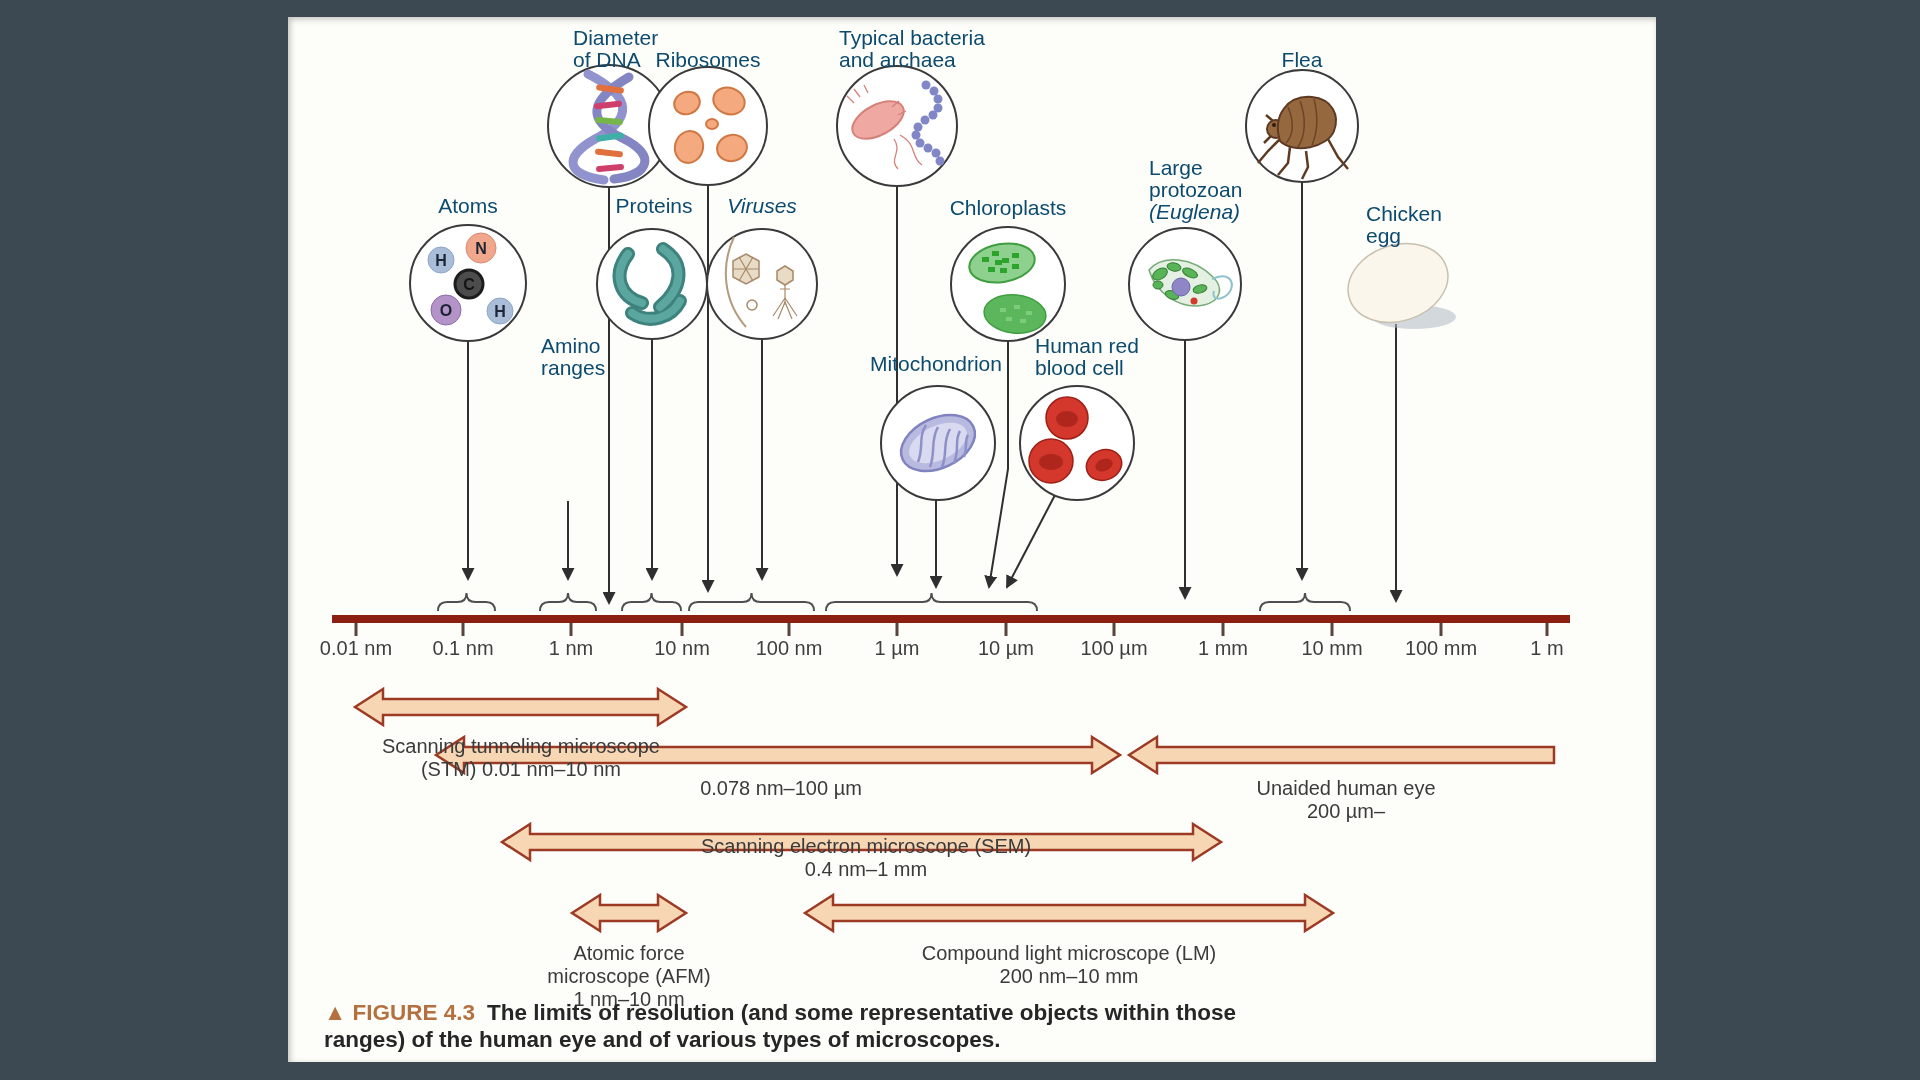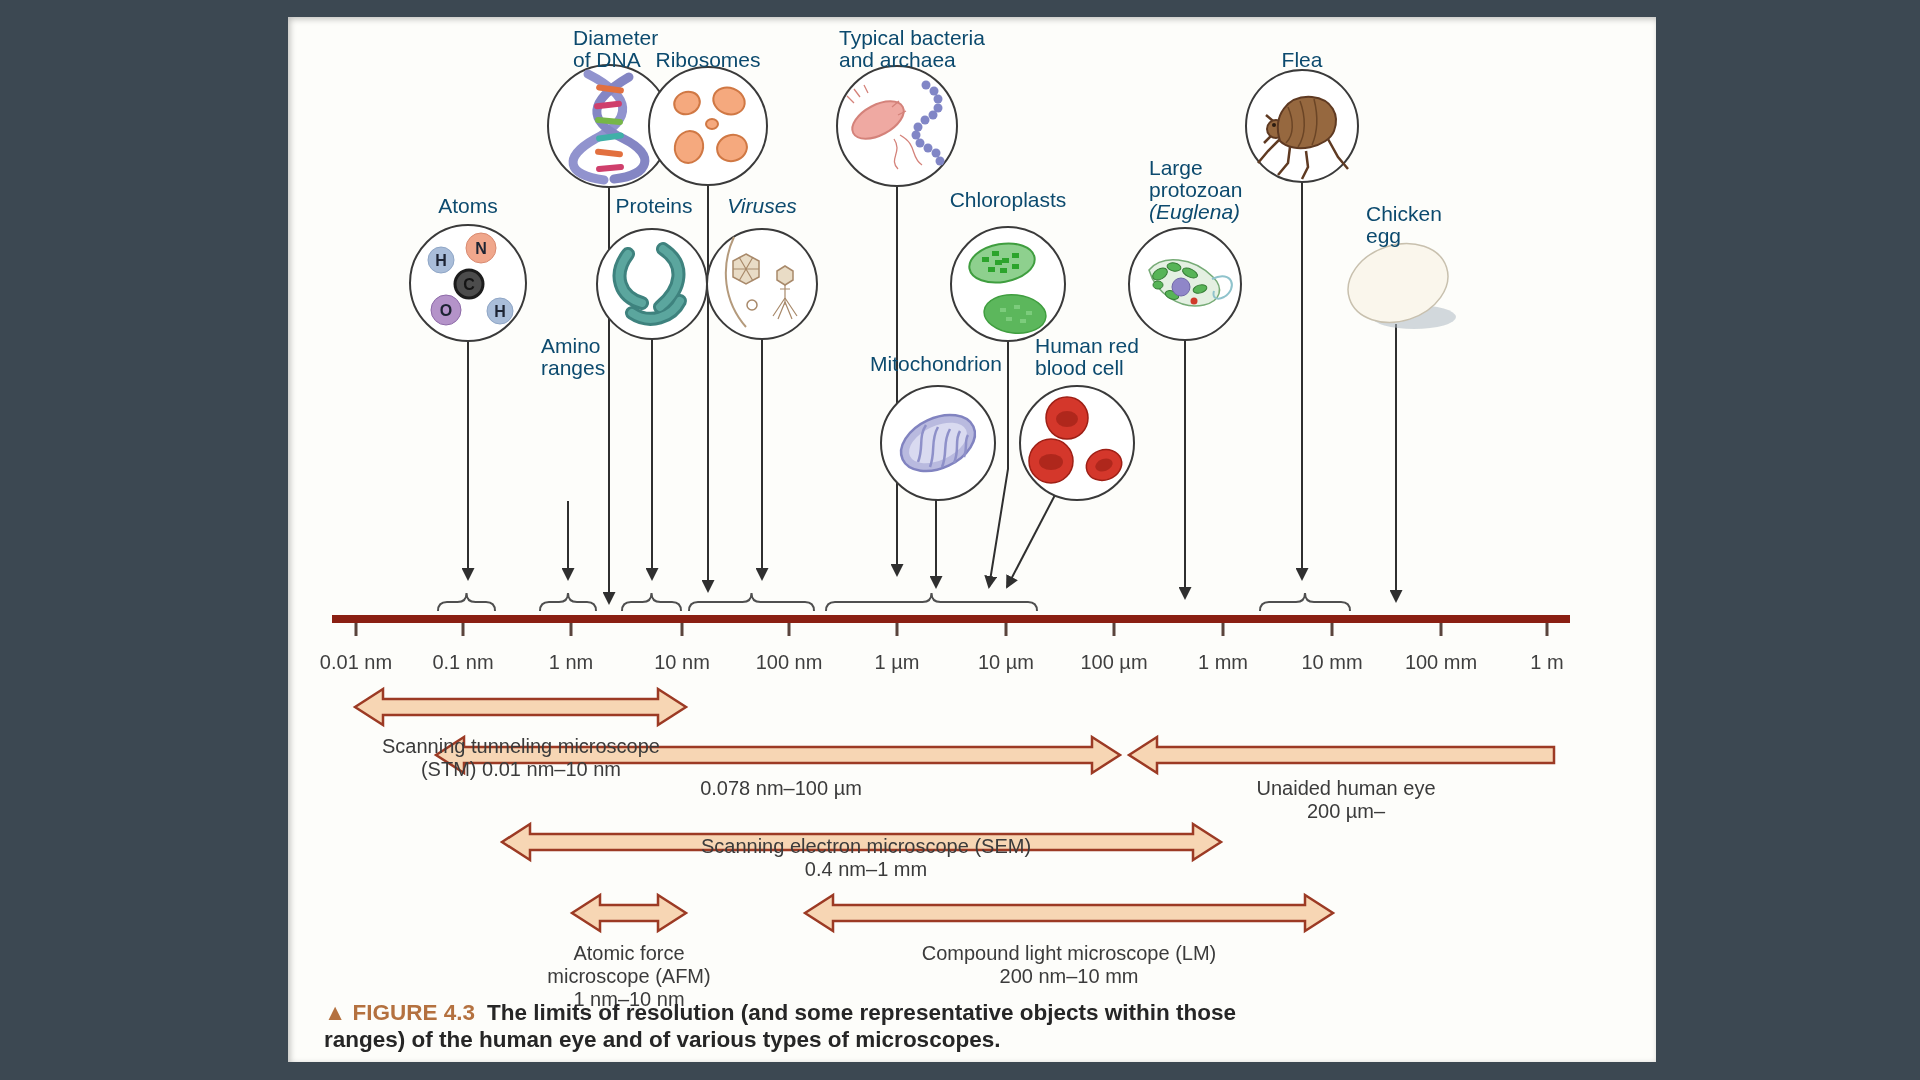--- a/index.html
+++ b/index.html
@@ -4,21 +4,21 @@
 <style>
   html,body{margin:0;padding:0;}
   .stage{position:relative;width:1920px;height:1080px;background:#3c4852;overflow:hidden;
          font-family:"Liberation Sans",sans-serif;}
   .panel{position:absolute;left:288px;top:17px;width:1368px;height:1045px;background:#fdfdfa;
          box-shadow:inset 2px 2px 6px rgba(0,0,0,.25);}
   .art{position:absolute;left:0;top:0;}
   .lbl{position:absolute;font-size:21px;line-height:22px;color:#0c4a6e;white-space:nowrap;}
   .ctr{transform:translateX(-50%);text-align:center;}
   .ital{font-style:italic;}
-  .tick{position:absolute;top:634px;font-size:20px;color:#3f3f3f;transform:translateX(-50%);white-space:nowrap;text-align:center;}
+  .tick{position:absolute;top:620px;font-size:20px;color:#3f3f3f;transform:translateX(-50%);white-space:nowrap;text-align:center;}
   .mlbl{position:absolute;font-size:20px;line-height:23px;color:#3b3b3b;text-align:center;
         transform:translateX(-50%);white-space:nowrap;}
   .caption{position:absolute;left:36px;top:982px;font-size:22.5px;line-height:27px;font-weight:bold;
            color:#262626;white-space:nowrap;}
   .cap-tag{color:#b4713f;margin-right:12px;}
 </style>
 </head>
 <body>
 
 <div class="stage">
@@ -287,21 +287,21 @@
   </div>
   <div class="lbl ctr" style="left:180px;top:178px;">
     <div>Atoms</div>
   </div>
   <div class="lbl ctr" style="left:366px;top:178px;">
     <div>Proteins</div>
   </div>
   <div class="lbl ctr" style="left:474px;top:178px;font-style:italic;">
     <div>Viruses</div>
   </div>
-  <div class="lbl ctr" style="left:720px;top:172px;">
+  <div class="lbl ctr" style="left:720px;top:180px;">
     <div>Chloroplasts</div>
   </div>
   <div class="lbl" style="left:861px;top:140px;">
     <div>Large</div>
     <div>protozoan</div>
     <div class="ital">(Euglena)</div>
   </div>
   <div class="lbl" style="left:1078px;top:186px;">
     <div>Chicken</div>
     <div>egg</div>

